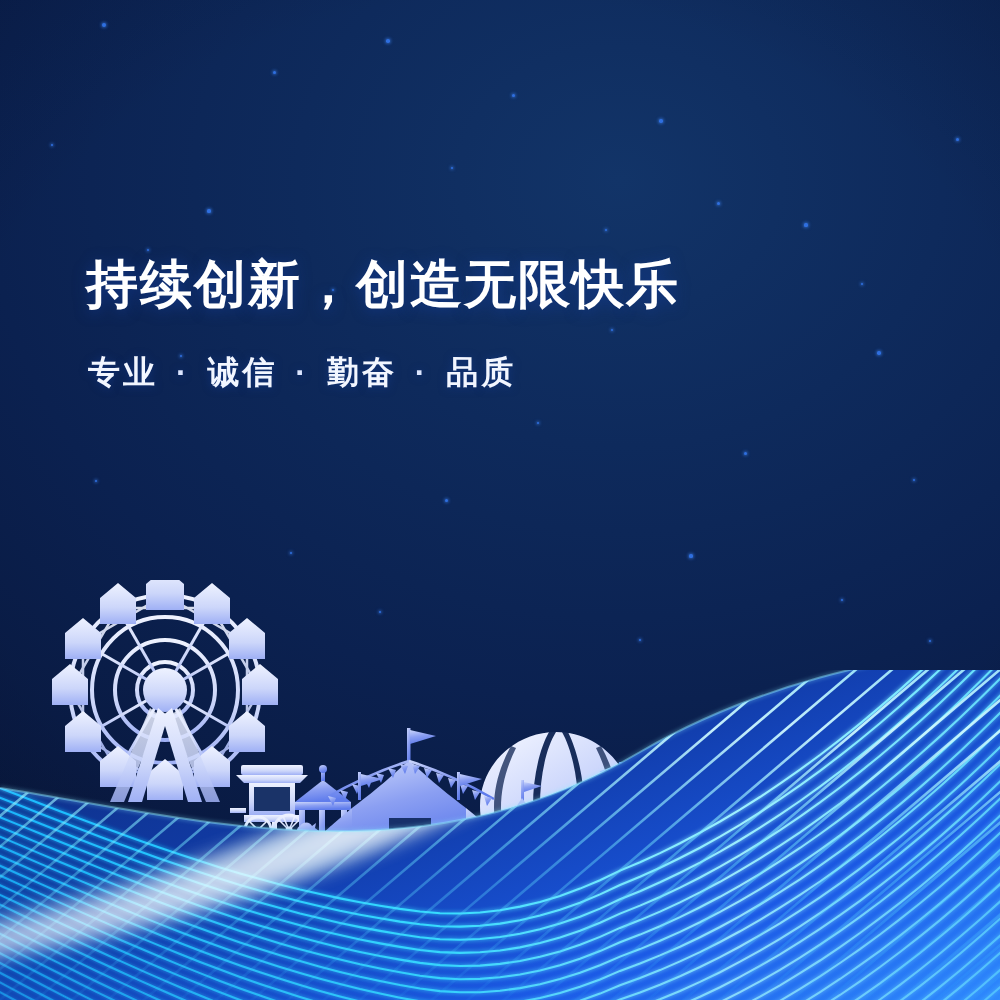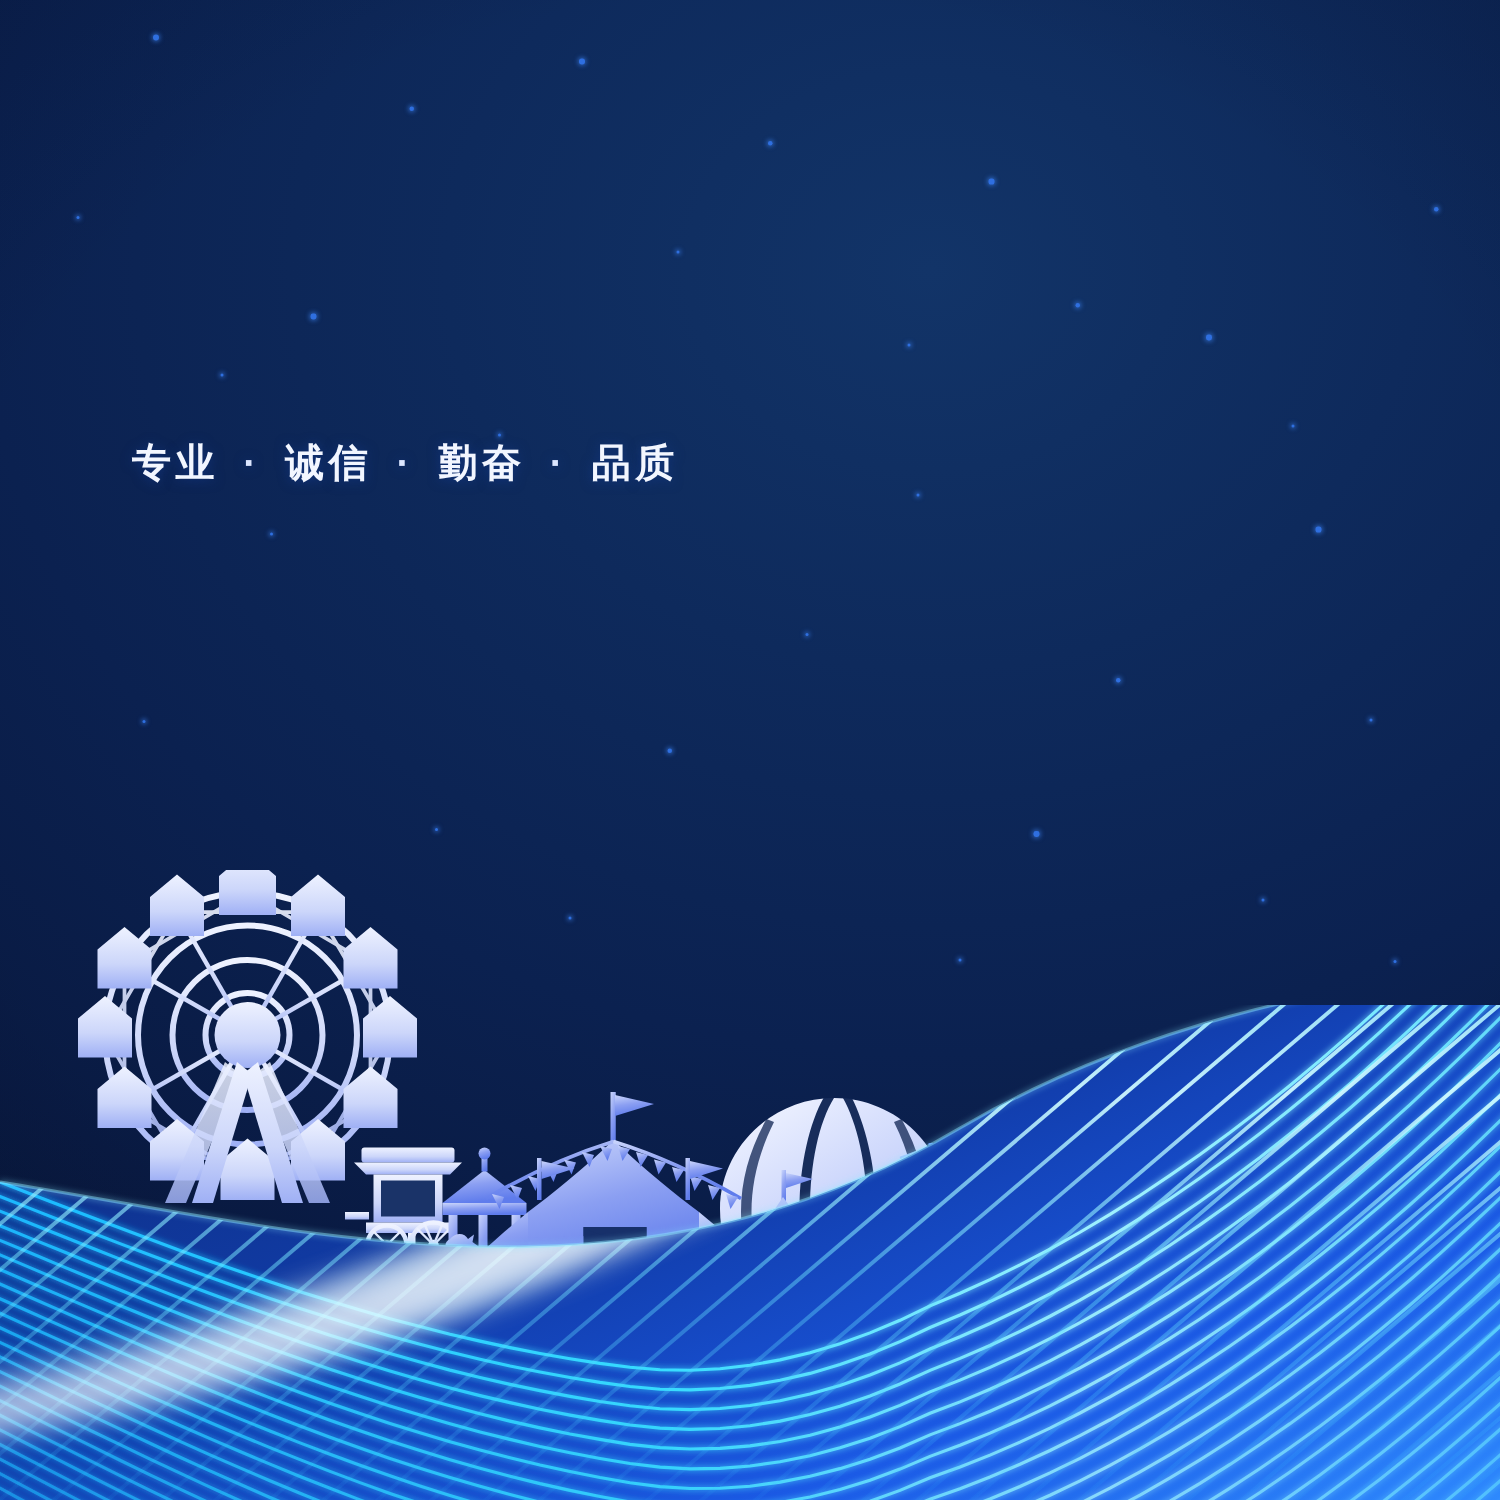--- a/index.html
+++ b/index.html
@@ -30,21 +30,21 @@
   .wave svg{display:block;width:1000px;height:330px;}
   
   .copy{position:absolute;left:86px;top:255px;width:820px;}
   .headline{
     margin:0;color:#ffffff;font-size:52px;line-height:1.15;
     font-weight:bold;letter-spacing:2px;
     text-shadow:0 2px 14px rgba(20,60,150,.75);
     white-space:nowrap;
   }
   .tagline{
-    margin:36px 0 0 2px;color:#f2f6ff;font-size:26px;font-weight:bold;
+    margin:36px 0 0 2px;color:#f2f6ff;font-size:32px;font-weight:bold;
     letter-spacing:3px;white-space:nowrap;
     text-shadow:0 1px 8px rgba(20,60,150,.6);
   }
   .tagline .dot{color:#dce6ff;padding:0 6px;font-weight:bold;}
 </style>
 </head>
 <body>
 
 <div id="stage">
 
@@ -519,20 +519,21 @@
 
         <path d="M-40 250 C 180 210 420 120 700 -40 L 790 -40 C 520 140 250 250 -40 300 Z" fill="url(#bandGrad)" filter="url(#bigGlow)" opacity="0.85"></path>
         <path d="M-40 262 C 180 224 420 134 706 -40 L 748 -40 C 470 150 200 256 -40 292 Z" fill="#ffffff" opacity="0.55" filter="url(#bigGlow)"></path>
       </g>
 
       <path d="M0 118 C 200 150 420 212 640 82 C 760 12 880 -10 1000 -28" fill="none" stroke="#8ce9ff" stroke-width="2" opacity="0.55" filter="url(#softGlow)"></path>
     </svg>
   </div>
 
   <div class="copy">
+    <h1 class="headline">持续创新，创造无限快乐</h1>
     <div class="tagline">
       <span>专业</span>
       <span class="dot">·</span>
       <span>诚信</span>
       <span class="dot">·</span>
       <span>勤奋</span>
       <span class="dot">·</span>
       <span>品质</span>
     </div>
   </div>

